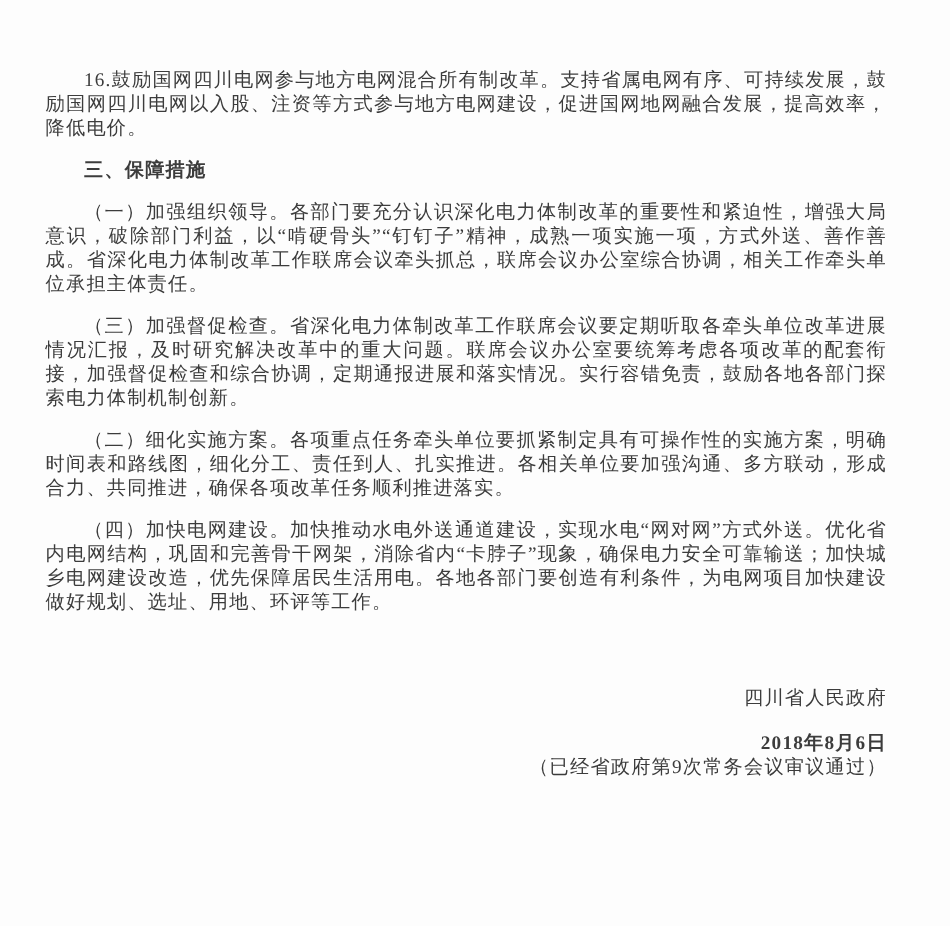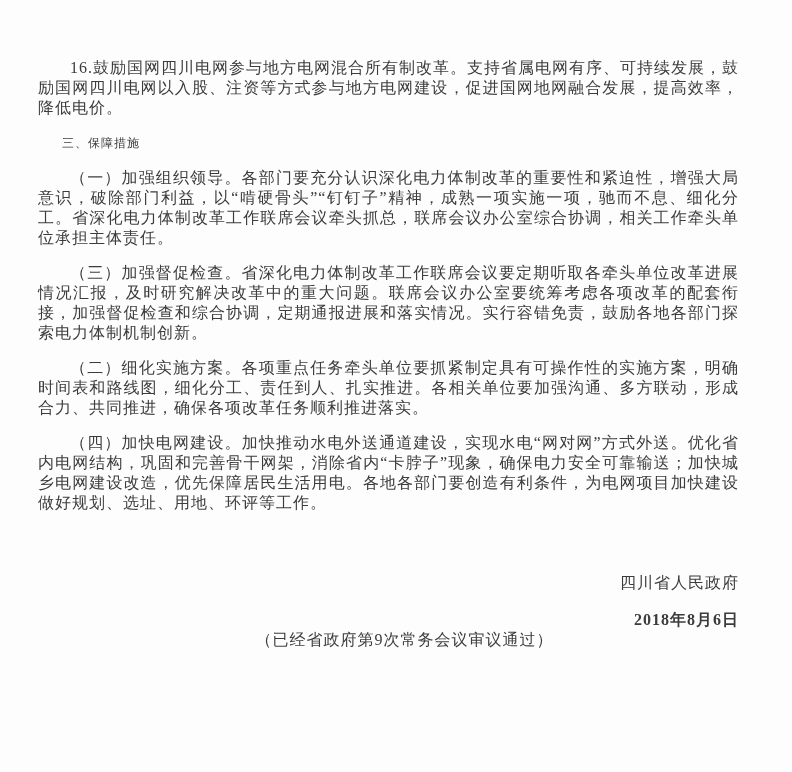--- a/index.html
+++ b/index.html
@@ -25,22 +25,22 @@
     text-align: justify;
     border-radius: 31px;
   }
   .document p {
     margin: 0 0 15px 0;
     text-indent: 2em;
   }
   .section-heading {
     margin: 0 0 15px 0;
     text-indent: 2em;
-    font-size: 12px;
-    font-weight: normal;
+    font-size: 16px;
+    font-weight: bold;
     line-height: 20px;
     text-align: left;
   }
   .attachment-line {
     margin: 0;
     text-indent: 2em;
     text-align: left;
   }
   .signature-block {
     margin-top: 60px;
@@ -51,33 +51,33 @@
     text-align: right;
   }
   .date-line {
     margin-top: 17px;
     line-height: 20px;
     font-weight: bold;
   }
   .approval-note {
     margin: 52px 0 0 0;
     text-indent: 0;
-    text-align: center;
+    text-align: right;
   }
 </style>
 </head>
 <body>
 
 <div class="document">
 
   <p>16.鼓励国网四川电网参与地方电网混合所有制改革。支持省属电网有序、可持续发展，鼓励国网四川电网以入股、注资等方式参与地方电网建设，促进国网地网融合发展，提高效率，降低电价。</p>
 
   <h3 class="section-heading">三、保障措施</h3>
 
-  <p>（一）加强组织领导。各部门要充分认识深化电力体制改革的重要性和紧迫性，增强大局意识，破除部门利益，以“啃硬骨头”“钉钉子”精神，成熟一项实施一项，驰而不息、细化分工。省深化电力体制改革工作联席会议牵头抓总，联席会议办公室综合协调，相关工作牵头单位承担主体责任。</p>
+  <p>（一）加强组织领导。各部门要充分认识深化电力体制改革的重要性和紧迫性，增强大局意识，破除部门利益，以“啃硬骨头”“钉钉子”精神，成熟一项实施一项，方式外送、善作善成。省深化电力体制改革工作联席会议牵头抓总，联席会议办公室综合协调，相关工作牵头单位承担主体责任。</p>
 
   <p>（三）加强督促检查。省深化电力体制改革工作联席会议要定期听取各牵头单位改革进展情况汇报，及时研究解决改革中的重大问题。联席会议办公室要统筹考虑各项改革的配套衔接，加强督促检查和综合协调，定期通报进展和落实情况。实行容错免责，鼓励各地各部门探索电力体制机制创新。</p>
 
   <p>（二）细化实施方案。各项重点任务牵头单位要抓紧制定具有可操作性的实施方案，明确时间表和路线图，细化分工、责任到人、扎实推进。各相关单位要加强沟通、多方联动，形成合力、共同推进，确保各项改革任务顺利推进落实。</p>
 
   <p>（四）加快电网建设。加快推动水电外送通道建设，实现水电“网对网”方式外送。优化省内电网结构，巩固和完善骨干网架，消除省内“卡脖子”现象，确保电力安全可靠输送；加快城乡电网建设改造，优先保障居民生活用电。各地各部门要创造有利条件，为电网项目加快建设做好规划、选址、用地、环评等工作。</p>
 
 
   <div class="signature-block">
     <div class="issuer-line">四川省人民政府</div>

